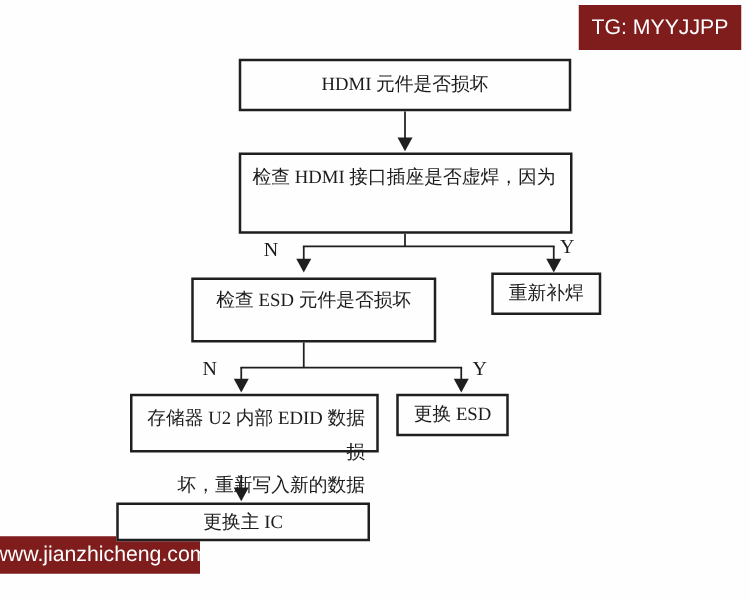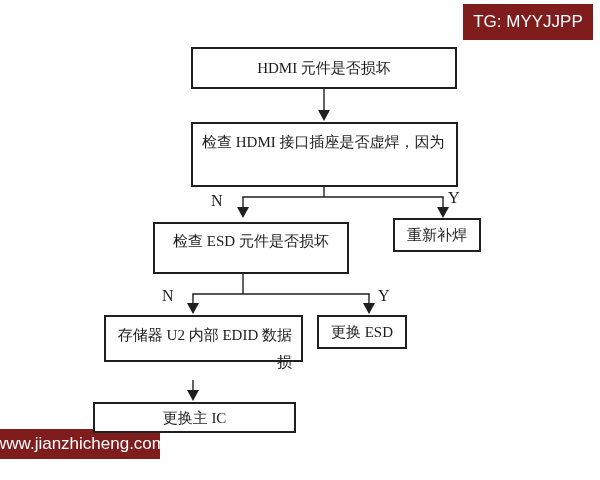--- a/index.html
+++ b/index.html
@@ -118,20 +118,21 @@
   <div class="node node-left n-check-esd">
     <span class="ln">检查 ESD 元件是否损坏</span>
   </div>
 
   <div class="node node-center n-resolder">
     <span class="ln">重新补焊</span>
   </div>
 
   <div class="node node-left n-rewrite-edid">
     <span class="ln">存储器 U2 内部 EDID 数据损</span>
+    <span class="ln">坏，重新写入新的数据</span>
   </div>
 
   <div class="node node-center n-replace-esd">
     <span class="ln">更换 ESD</span>
   </div>
 
   <div class="node node-center n-replace-ic">
     <span class="ln">更换主 IC</span>
   </div>
 

